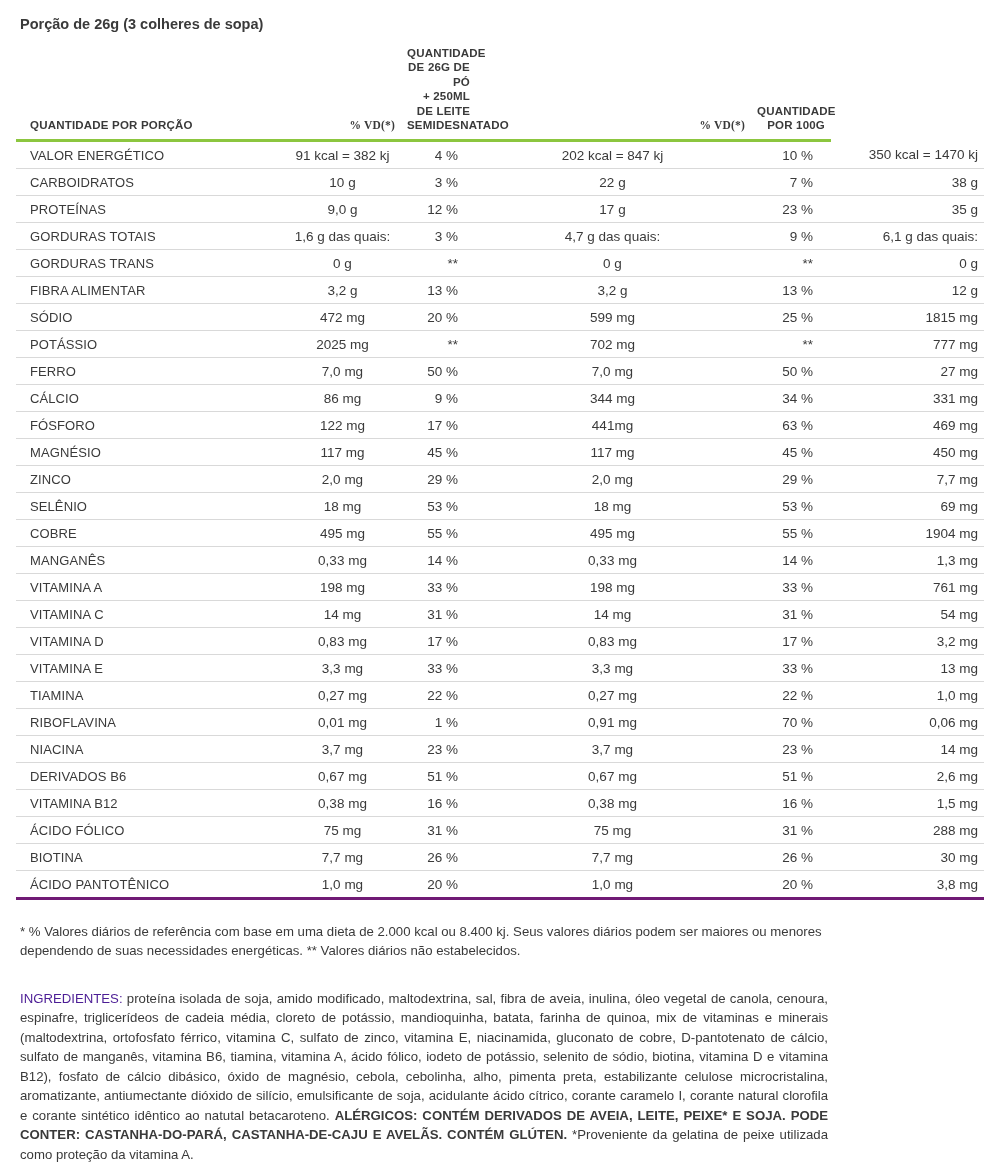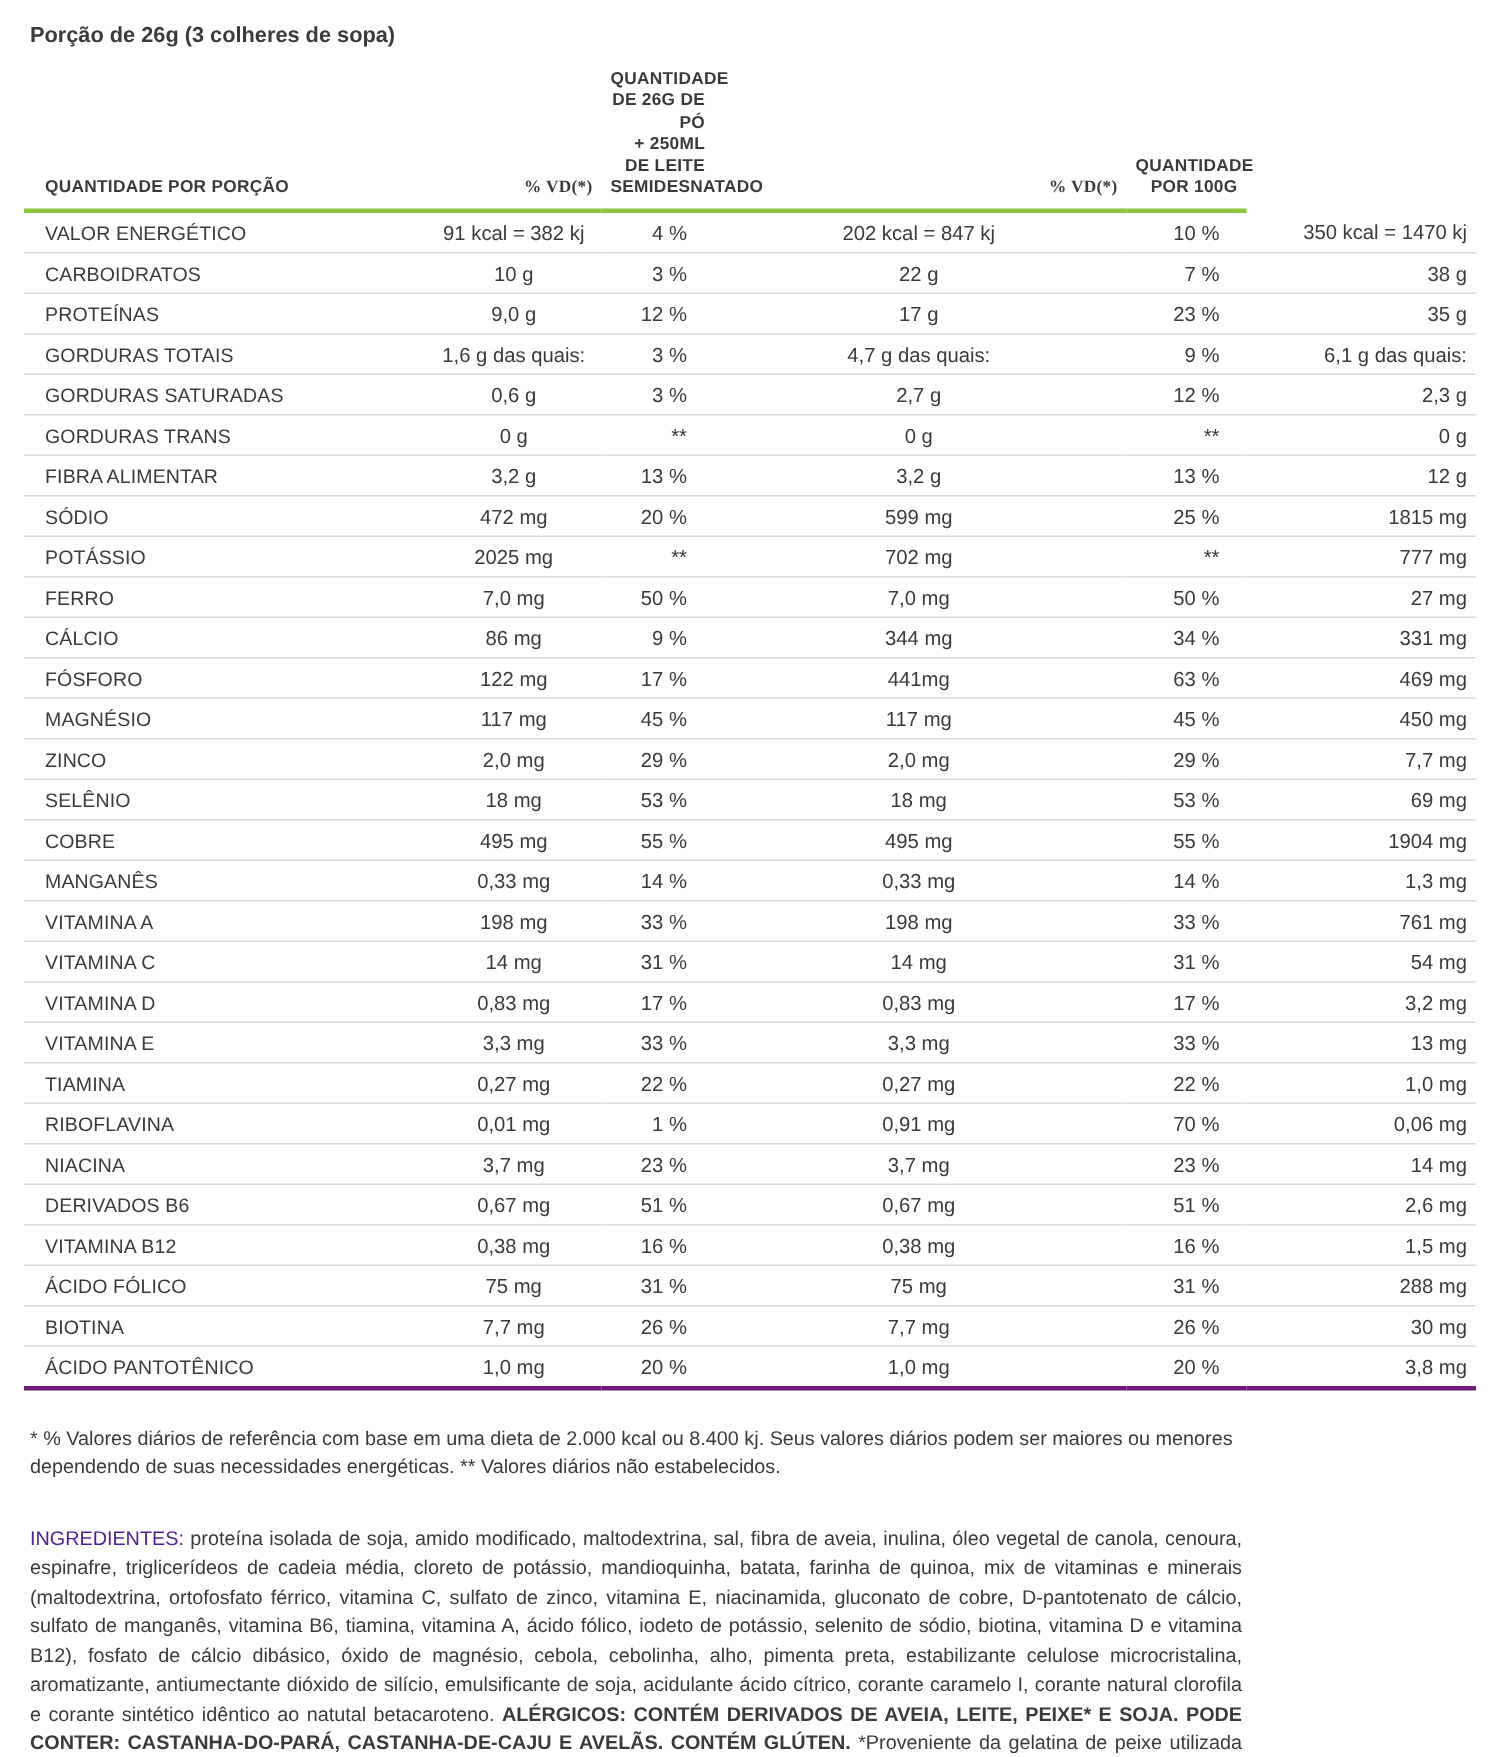--- a/index.html
+++ b/index.html
@@ -169,28 +169,20 @@
         </tr>
         <tr>
           <td class="name">GORDURAS TOTAIS</td>
           <td class="val">1,6 g das quais:</td>
           <td class="pct">3 %</td>
           <td class="val">4,7 g das quais:</td>
           <td class="pct">9 %</td>
           <td class="val3">6,1 g das quais:</td>
         </tr>
         <tr>
-          <td class="name">GORDURAS SATURADAS</td>
-          <td class="val">0,6 g</td>
-          <td class="pct">3 %</td>
-          <td class="val">2,7 g</td>
-          <td class="pct">12 %</td>
-          <td class="val3">2,3 g</td>
-        </tr>
-        <tr>
           <td class="name">GORDURAS TRANS</td>
           <td class="val">0 g</td>
           <td class="pct">**</td>
           <td class="val">0 g</td>
           <td class="pct">**</td>
           <td class="val3">0 g</td>
         </tr>
         <tr>
           <td class="name">FIBRA ALIMENTAR</td>
           <td class="val">3,2 g</td>

